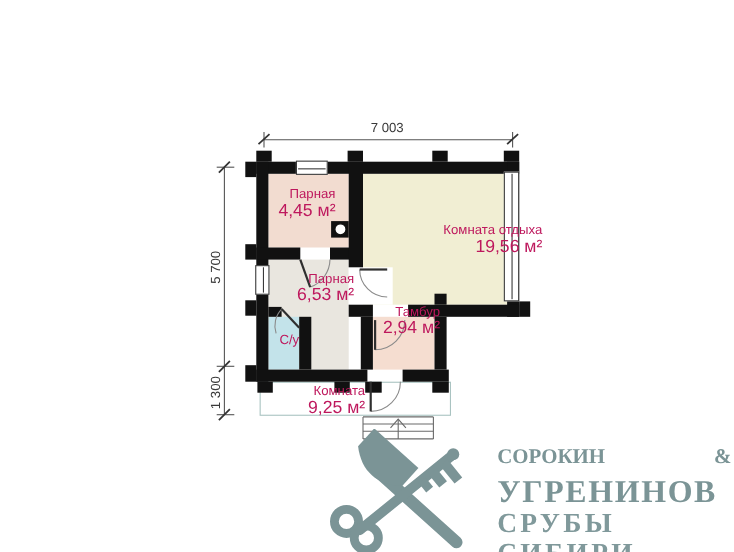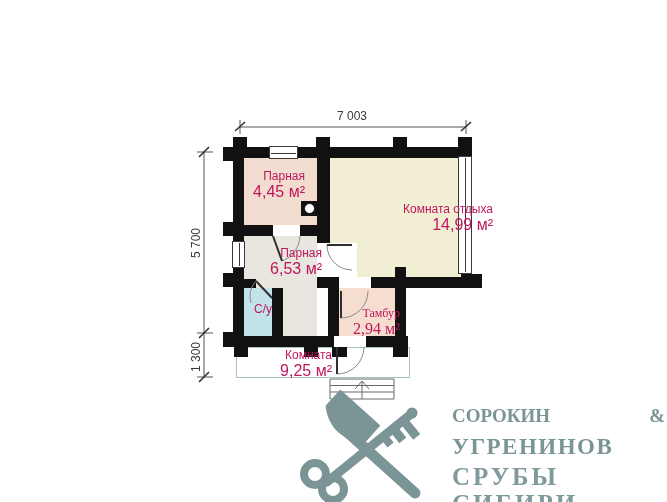--- a/index.html
+++ b/index.html
@@ -18,21 +18,21 @@
   #porch{position:absolute;left:236px;top:347px;width:174px;height:31px;
          background:#fff;border:1px solid #a9c3c1;box-sizing:border-box;}
   #stove{position:absolute;left:301px;top:201px;width:16px;height:15px;background:#111;}
   #stove i{position:absolute;left:3px;top:2px;width:9px;height:9px;border:1px solid #111;
            background:#fff;border-radius:50%;display:block;}
   svg.overlay{position:absolute;left:0;top:0;pointer-events:none;}
   #brand-emblem{position:absolute;left:293px;top:390px;}
   #brand-text{position:absolute;left:452px;top:401px;width:213px;color:#7b9496;
               font-family:"Liberation Serif",serif;font-weight:bold;}
   .bl1{display:flex;justify-content:space-between;font-size:19px;line-height:30px;}
-  .bl2{font-size:23px;line-height:32px;letter-spacing:1.5px;}
+  .bl2{font-size:29px;line-height:32px;letter-spacing:1.5px;}
   .bl3{font-size:25px;line-height:27px;letter-spacing:3px;font-weight:bold;color:#80999b;}
 </style>
 </head>
 <body>
 
 <div id="canvas">
 
   <div class="floor" style="left:244px;top:158px;width:73px;height:67px;background:#f2dcd0;"></div>
   <div class="floor" style="left:330px;top:158px;width:131px;height:119px;background:#f1eed3;"></div>
   <div class="floor" style="left:244px;top:236px;width:73px;height:100px;background:#e9e6df;"></div>
@@ -131,30 +131,30 @@
       <path d="M199,382 L209,372"></path>
     </g>
   </svg>
 
   <div class="rlabel" style="left:229px;top:169px;width:76px;">
     <div>Парная</div>
     <div class="area">4,45 м²</div>
   </div>
   <div class="rlabel" style="left:330px;top:202px;width:131px;margin-left:32px;">
     <div>Комната отдыха</div>
-    <div class="area">14,99 м²</div>
+    <div class="area">19,56 м²</div>
   </div>
   <div class="rlabel" style="left:238px;top:246px;width:84px;">
     <div>Парная</div>
     <div class="area">6,53 м²</div>
   </div>
   <div class="rlabel" style="left:238px;top:302px;width:34px;">
     <div>С/у</div>
   </div>
-  <div class="rlabel" style="left:342px;top:306px;width:58px;font-family:Liberation Serif, serif;">
+  <div class="rlabel" style="left:342px;top:276px;width:58px;">
     <div>Тамбур</div>
     <div class="area">2,94 м²</div>
   </div>
   <div class="rlabel" style="left:248px;top:348px;width:84px;">
     <div>Комната</div>
     <div class="area">9,25 м²</div>
   </div>
 
   <div class="dim" style="left:297px;top:109px;width:110px;">7 003</div>
   <div class="dim rot" style="left:170px;top:236px;width:52px;">5 700</div>

